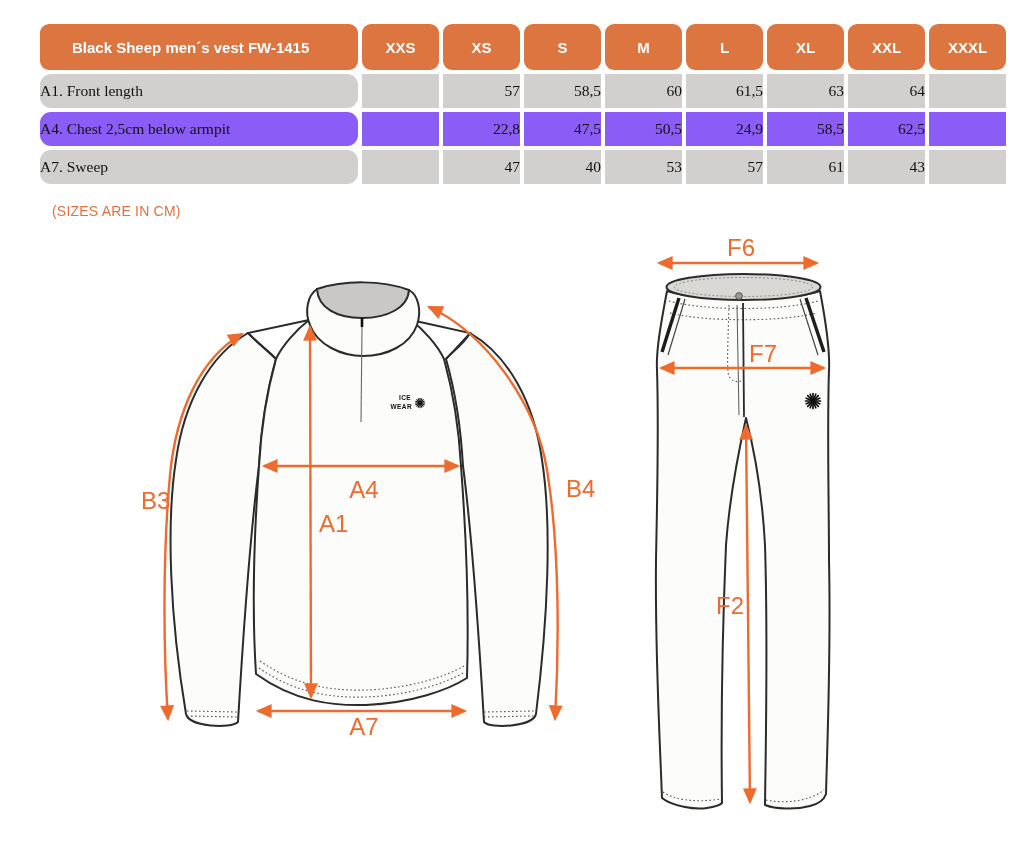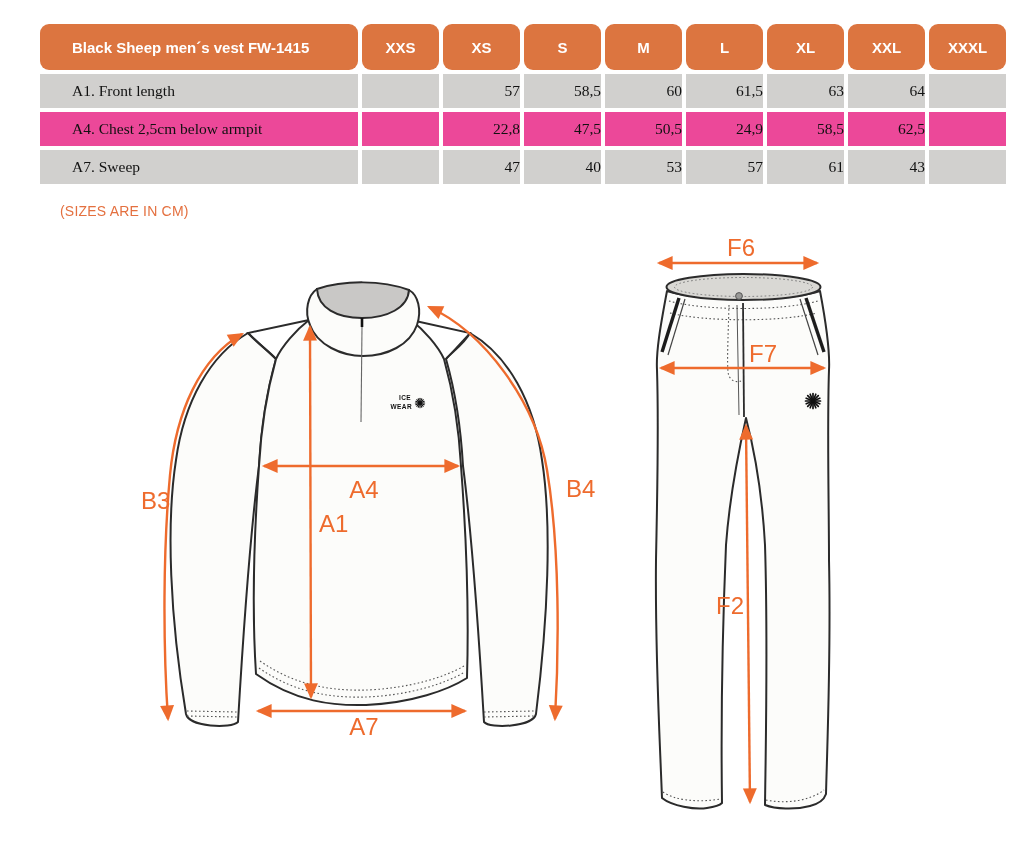--- a/index.html
+++ b/index.html
@@ -7,25 +7,25 @@
         font-family:"Liberation Sans",sans-serif;}
   
   table.size-table{position:absolute;left:36px;top:20px;border-collapse:separate;border-spacing:4px;table-layout:fixed;}
   table.size-table col.c-label{width:318px;}
   table.size-table col.c-size{width:77px;}
   table.size-table th{background:#dc7540;color:#ffffff;font-family:"Liberation Sans",sans-serif;
         font-weight:bold;font-size:15px;height:46px;text-align:center;padding:0;border-radius:9px;}
   table.size-table th.title{text-align:left;padding-left:32px;font-size:15px;}
   table.size-table td{height:34px;text-align:right;padding:0;
         font-family:"Liberation Serif",serif;font-size:15.5px;color:#111111;}
-  table.size-table td.lbl{text-align:left;padding-left:32px;}
+  table.size-table td.lbl{text-align:left;border-radius:11px;}
   tr.row-dark td{background:#d1d0ce;}
-  tr.row-light td{background:#ec4899;}
+  tr.row-light td{background:#8b5cf6;}
   
-  .sizes-note{position:absolute;left:60px;top:203px;color:#e4703f;font-size:14px;
+  .sizes-note{position:absolute;left:52px;top:203px;color:#e4703f;font-size:14px;
         letter-spacing:.2px;font-family:"Liberation Sans",sans-serif;}
   
   svg.diagram{position:absolute;left:0;top:0;}
   .outline{fill:#fcfcfa;stroke:#2b2b2b;stroke-width:2;stroke-linejoin:round;}
   .seam{fill:none;stroke:#2b2b2b;stroke-width:1.8;}
   .stitch{fill:none;stroke:#555555;stroke-width:1.1;stroke-dasharray:1.6 2.4;}
   .arrow{fill:none;stroke:#ee6b2d;stroke-width:2.4;}
   .mlabel{fill:#ee6b2d;font-family:"Liberation Sans",sans-serif;font-size:24px;}
   .logotxt{fill:#111111;font-family:"Liberation Sans",sans-serif;font-weight:bold;font-size:6.5px;letter-spacing:.4px;}
 </style>

